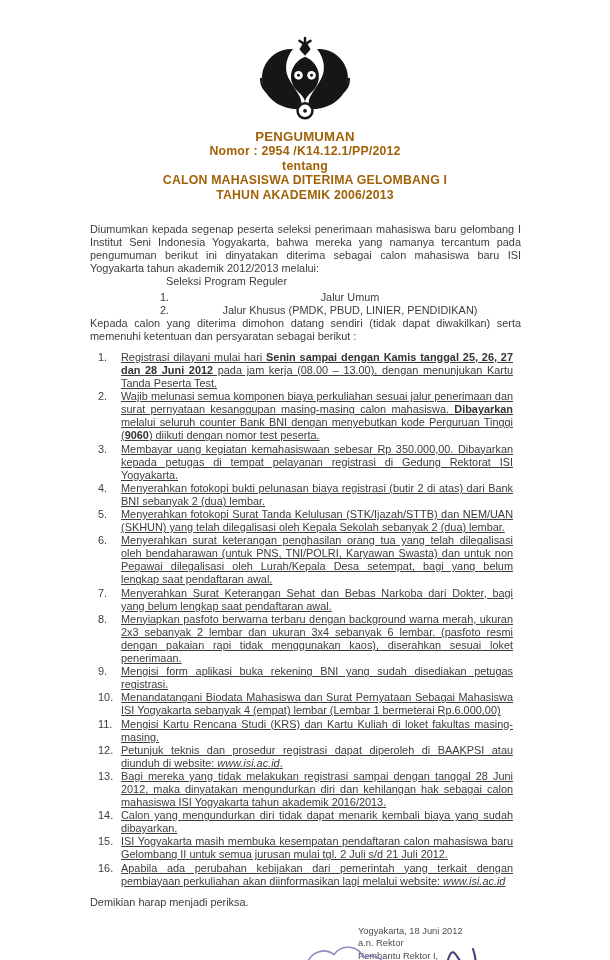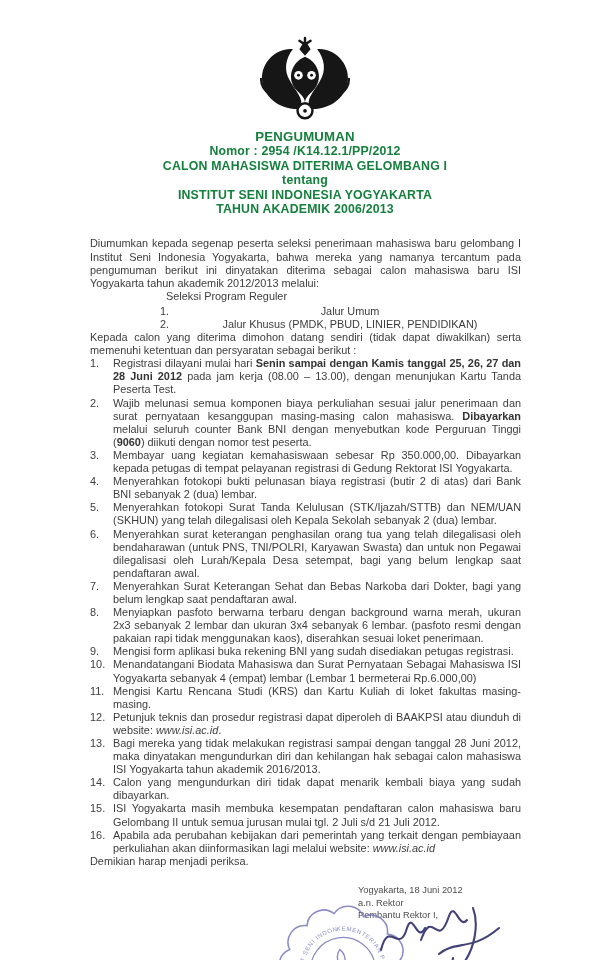--- a/index.html
+++ b/index.html
@@ -13,43 +13,44 @@
     color:#3d3d3d;
   }
   
   .logo-wrap{display:flex;justify-content:center;padding-top:36px;}
   .logo-wrap svg{width:112px;height:88px;}
   
   .title-block{
     text-align:center;
     margin-top:6px;
     font-weight:bold;
-    color:#15803d;
+    color:#a16207;
     font-size:12.3px;line-height:14.4px;
     letter-spacing:.2px;
   }
   .title-block .main{font-size:13.2px;}
   
   .content{
     margin:21px 89px 0 90px;
     font-size:10.9px;line-height:13.1px;
     text-align:justify;
   }
   .content b{color:#343434;}
   .content i{font-style:italic;}
   .sel-heading{margin-left:76px;text-align:left;}
   ol.sel-list{
     list-style:none;margin:2px 0 0 70px;padding:0;
     counter-reset:s;text-align:center;
   }
   ol.sel-list li{counter-increment:s;position:relative;padding-left:19px;}
   ol.sel-list li::before{content:counter(s) ".";position:absolute;left:0;}
   ol.req-list{
-    list-style:none;margin:0;padding:0 0 0 23px;
+    list-style:none;margin:8px;padding:0 0 0 23px;
     counter-reset:r;
+    text-decoration:underline;
   }
   ol.req-list li{counter-increment:r;position:relative;}
   ol.req-list li::before{content:counter(r) ".";position:absolute;left:-23px;}
   .closing{margin-top:0;}
   
   .sig{
     position:relative;
     margin:16px 0 0 257px;
     width:185px;
     font-size:9.3px;line-height:12.6px;
@@ -95,23 +96,22 @@
         <circle cx="53" cy="42" r="1.6"></circle>
         <circle cx="67" cy="42" r="1.6"></circle>
         <circle cx="60" cy="80" r="2"></circle>
       </g>
     </svg>
   </div>
 
   <div class="title-block">
     <div class="main">PENGUMUMAN</div>
     <div>Nomor : 2954 /K14.12.1/PP/2012</div>
+    <div>tentang</div>
     <div>CALON MAHASISWA DITERIMA GELOMBANG I</div>
-    <div>tentang</div>
-    <div>INSTITUT SENI INDONESIA YOGYAKARTA</div>
     <div>TAHUN AKADEMIK  2006/2013</div>
   </div>
 
   <div class="content">
     <div>Diumumkan kepada segenap peserta seleksi penerimaan mahasiswa baru gelombang I Institut Seni Indonesia Yogyakarta, bahwa mereka yang namanya tercantum pada pengumuman berikut ini dinyatakan diterima sebagai calon mahasiswa baru ISI Yogyakarta tahun akademik 2012/2013 melalui:</div>
     <div class="sel-heading">Seleksi Program Reguler</div>
     <ol class="sel-list">
         <li>Jalur Umum</li>
         <li>Jalur Khusus (PMDK, PBUD, LINIER, PENDIDIKAN)</li>
       </ol>

